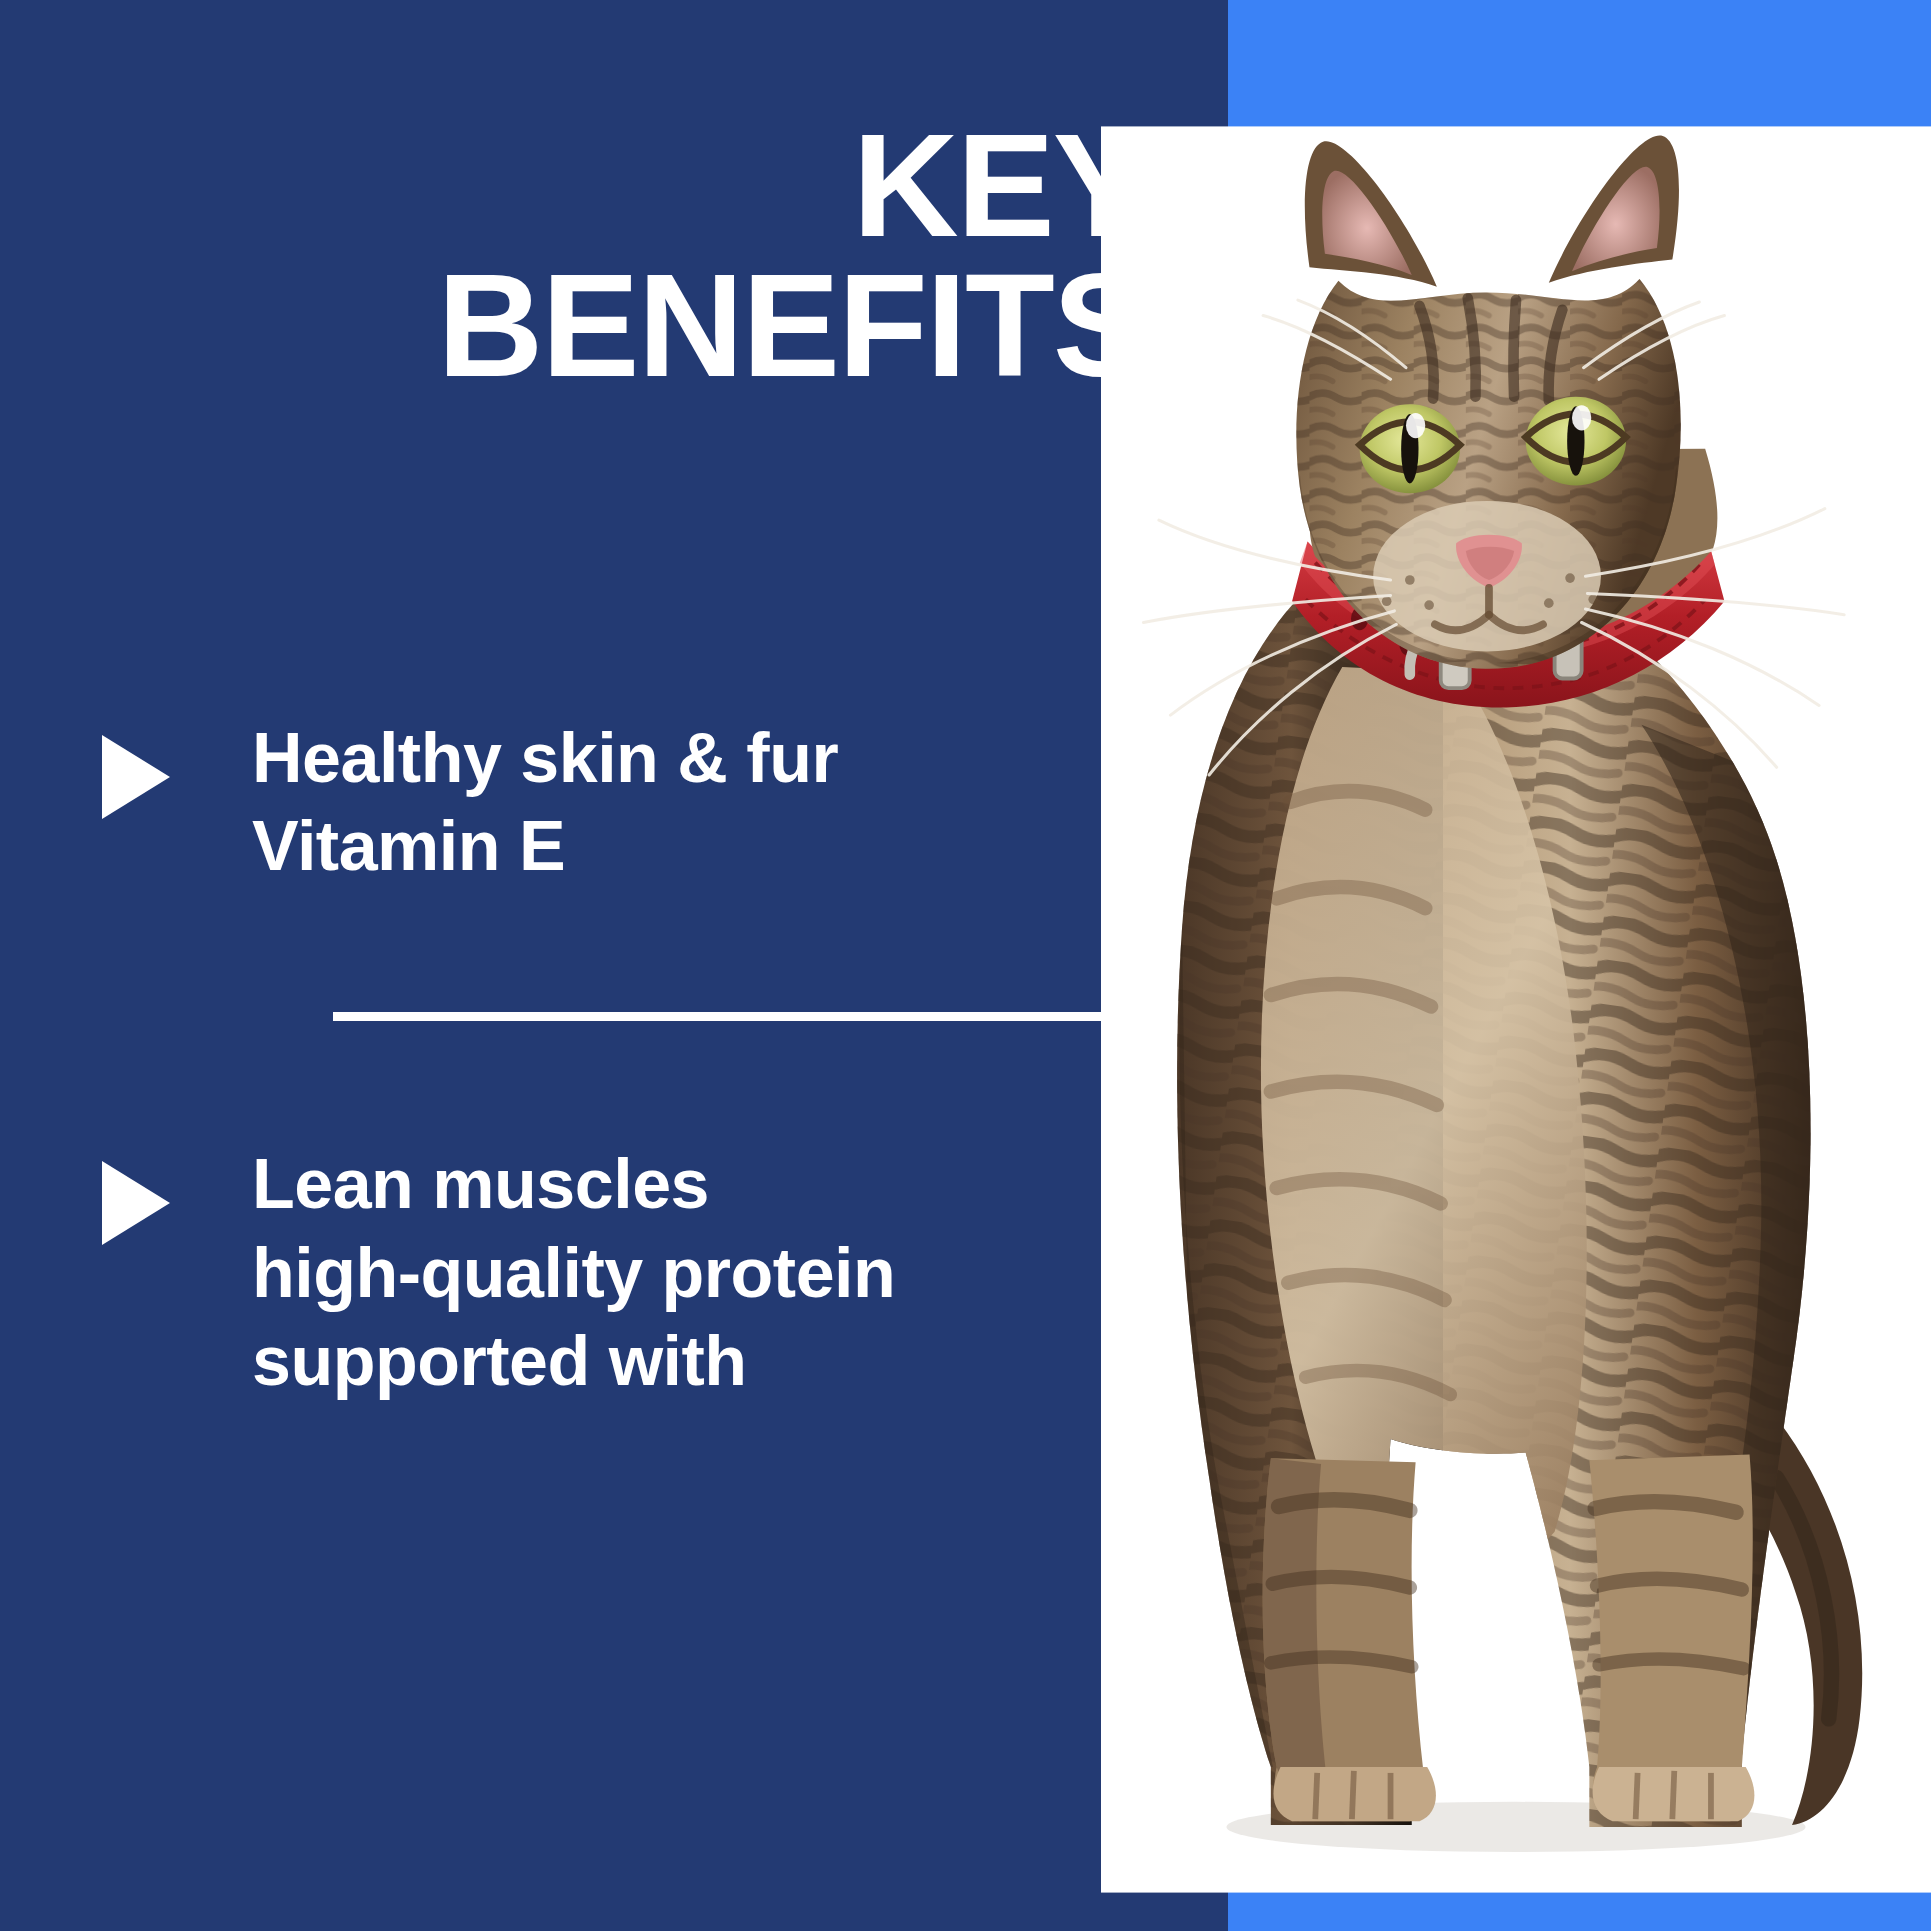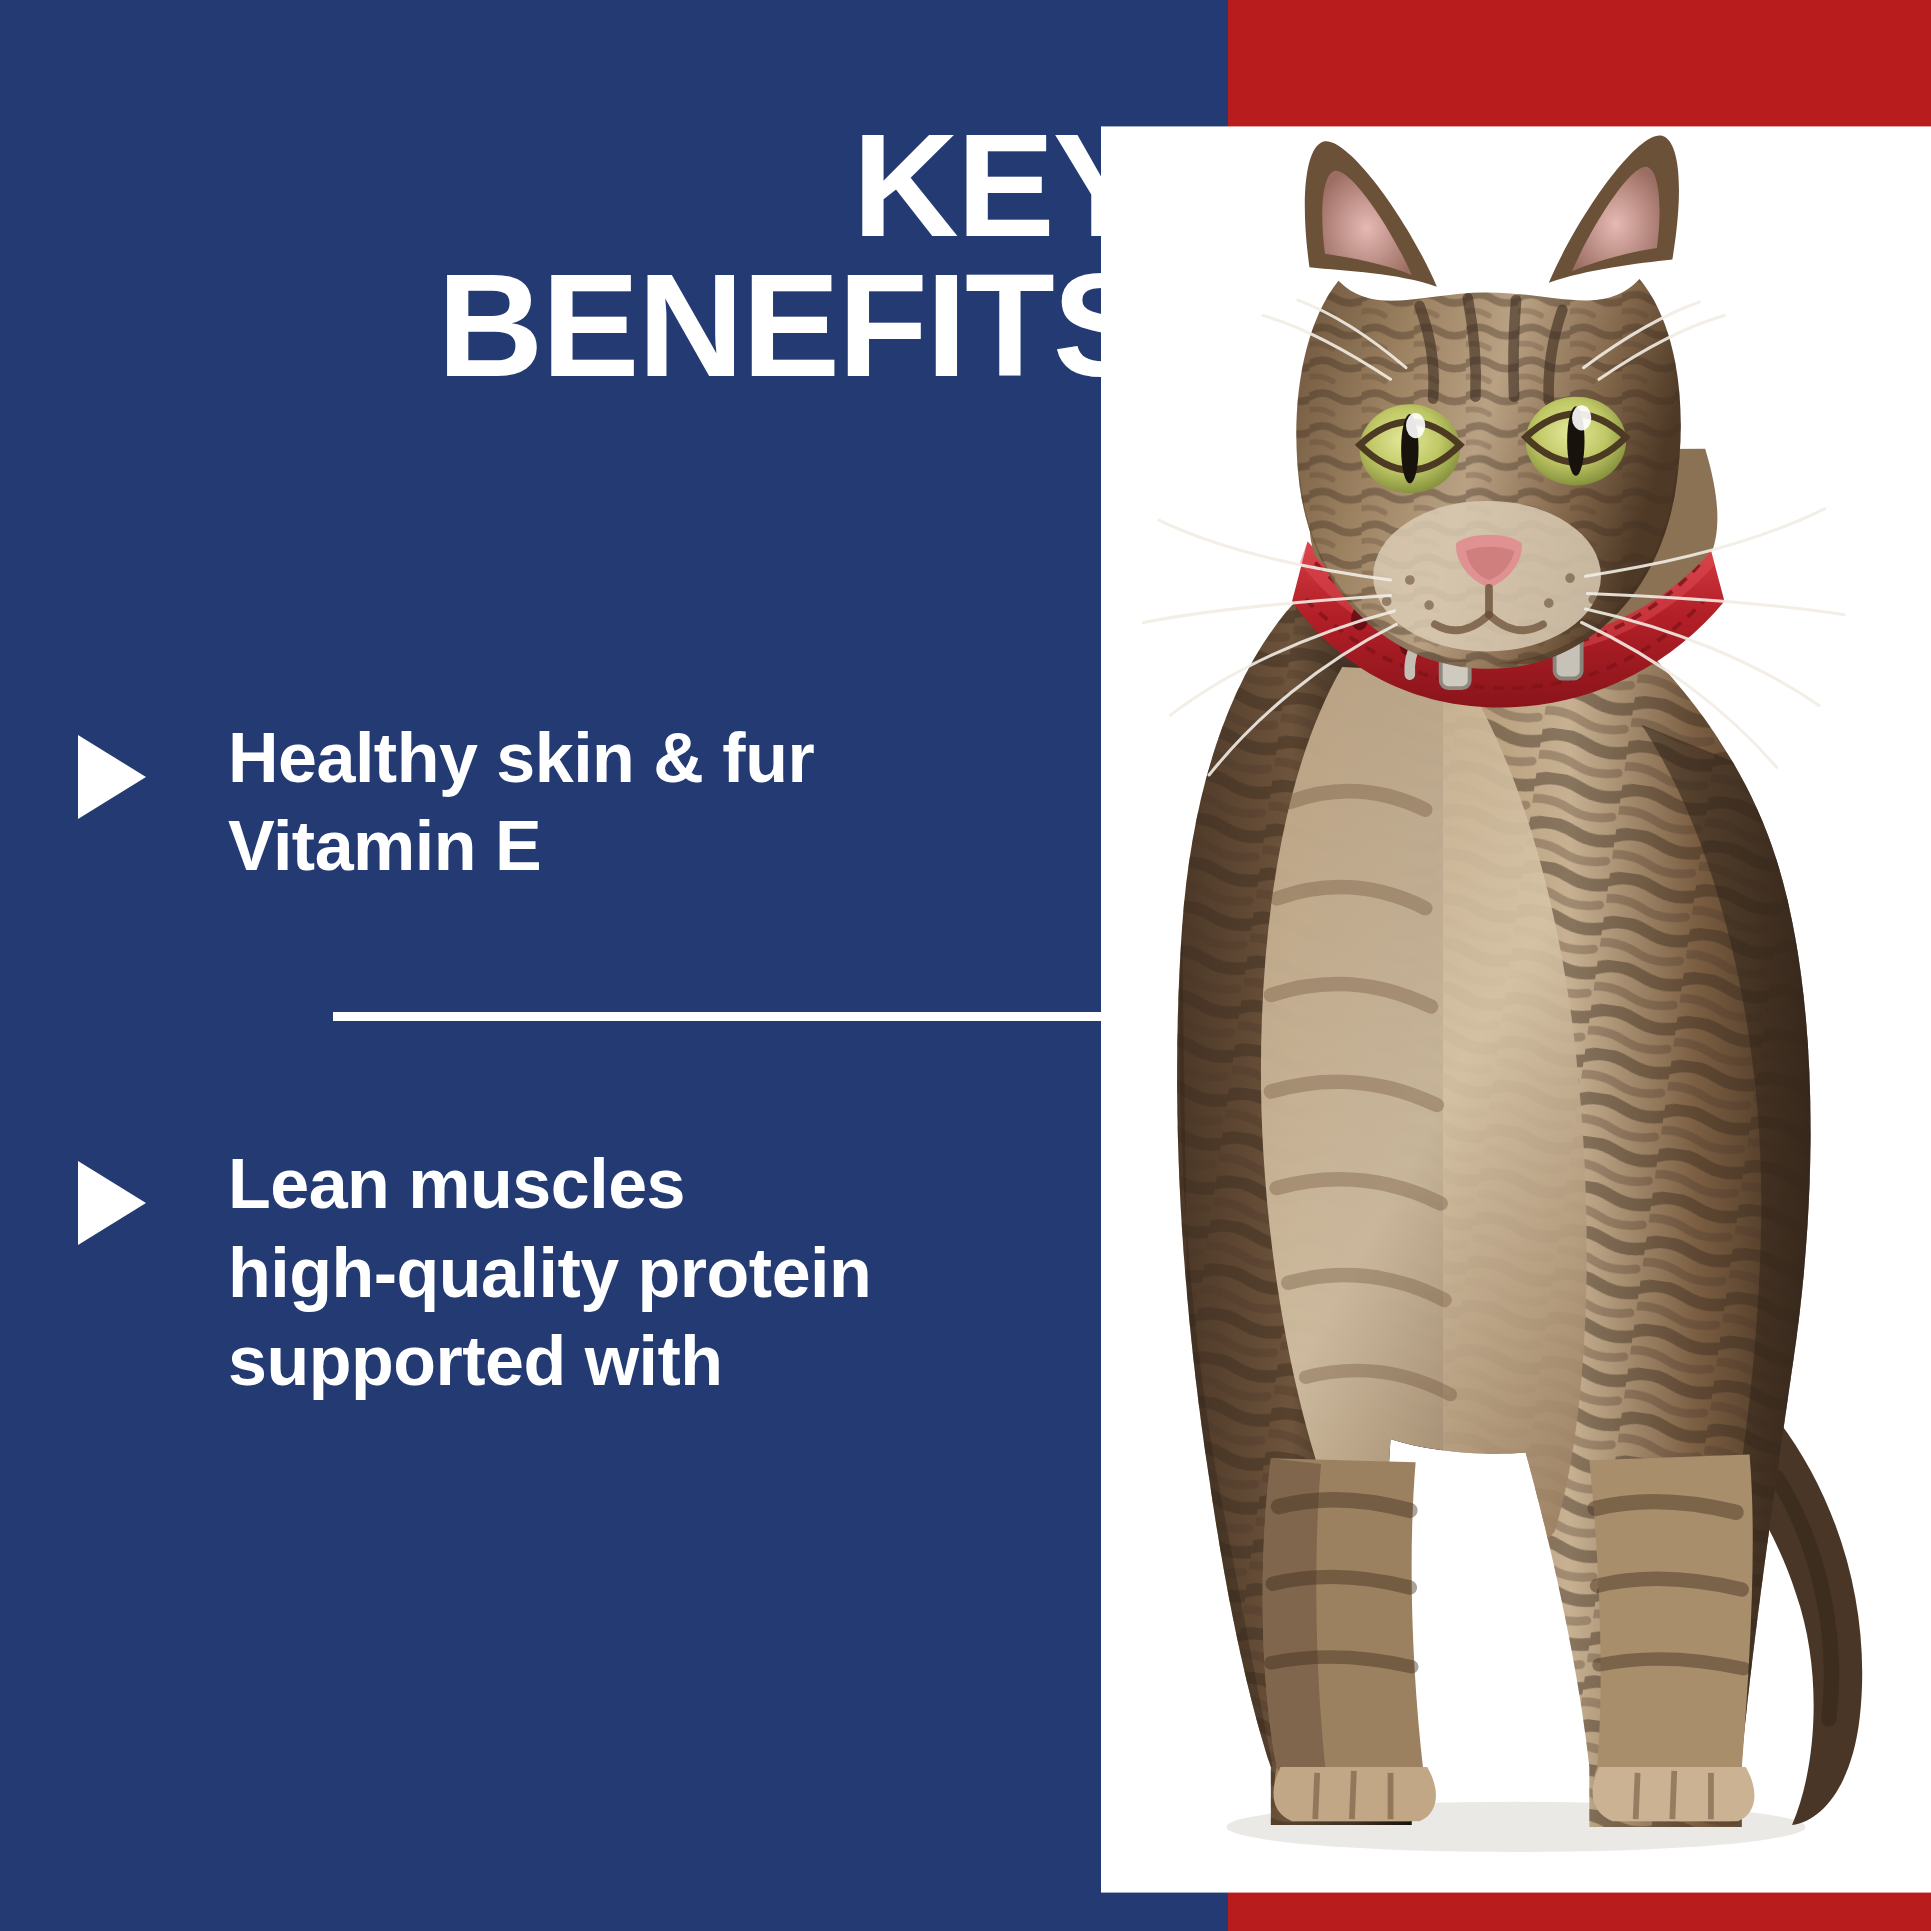--- a/index.html
+++ b/index.html
@@ -11,21 +11,21 @@
     width: 1931px;
     height: 1931px;
     overflow: hidden;
     font-family: "Liberation Sans", sans-serif;
   }
 
   #stage {
     position: relative;
     width: 1931px;
     height: 1931px;
-    background: #b91c1c;
+    background: #3b82f6;
     overflow: hidden;
   }
 
   
   .blue-panel {
     position: absolute;
     left: 0;
     top: 0;
     width: 1228px;
     height: 1931px;
@@ -54,21 +54,21 @@
     position: absolute;
     left: 0;
     top: 714px;
     width: 1228px;
   }
 
   .benefit-row {
     position: relative;
     display: flex;
     align-items: flex-start;
-    padding-left: 78px;
+    padding-left: 102px;
   }
 
   .bullet-arrow {
     flex: 0 0 auto;
     width: 0;
     height: 0;
     border-top: 42px solid transparent;
     border-bottom: 42px solid transparent;
     border-left: 68px solid #ffffff;
     margin-top: 21px;

